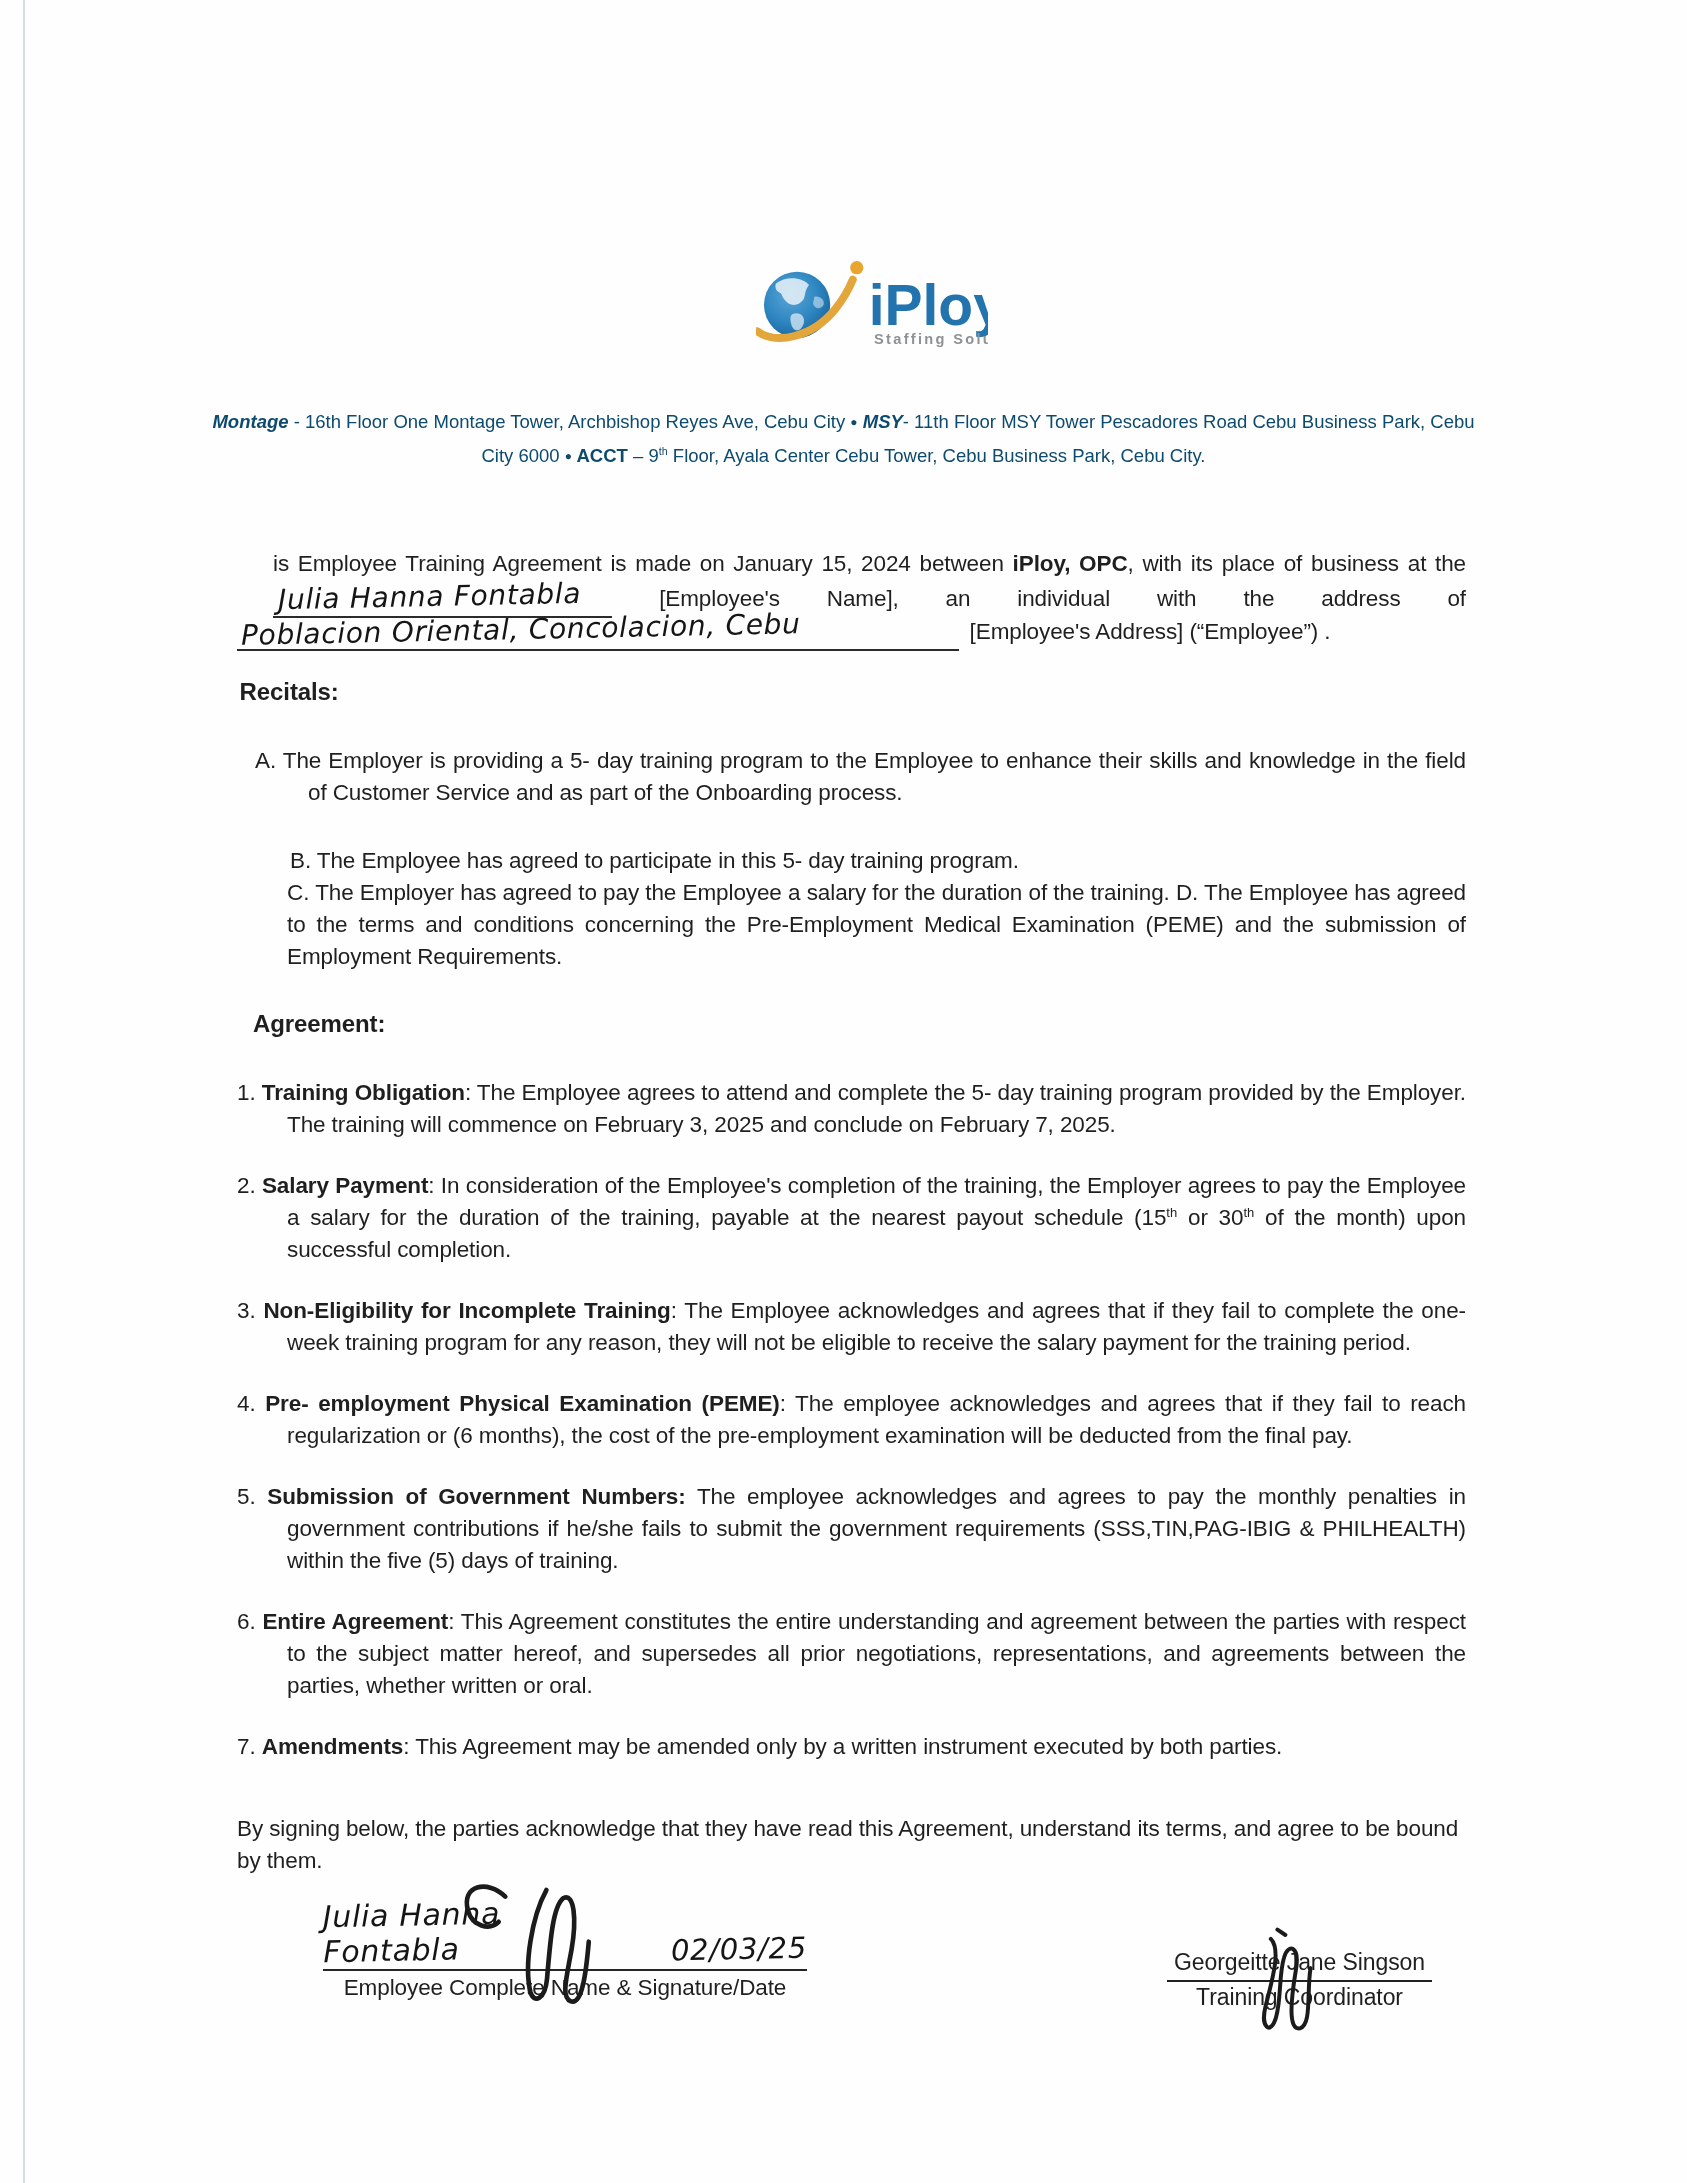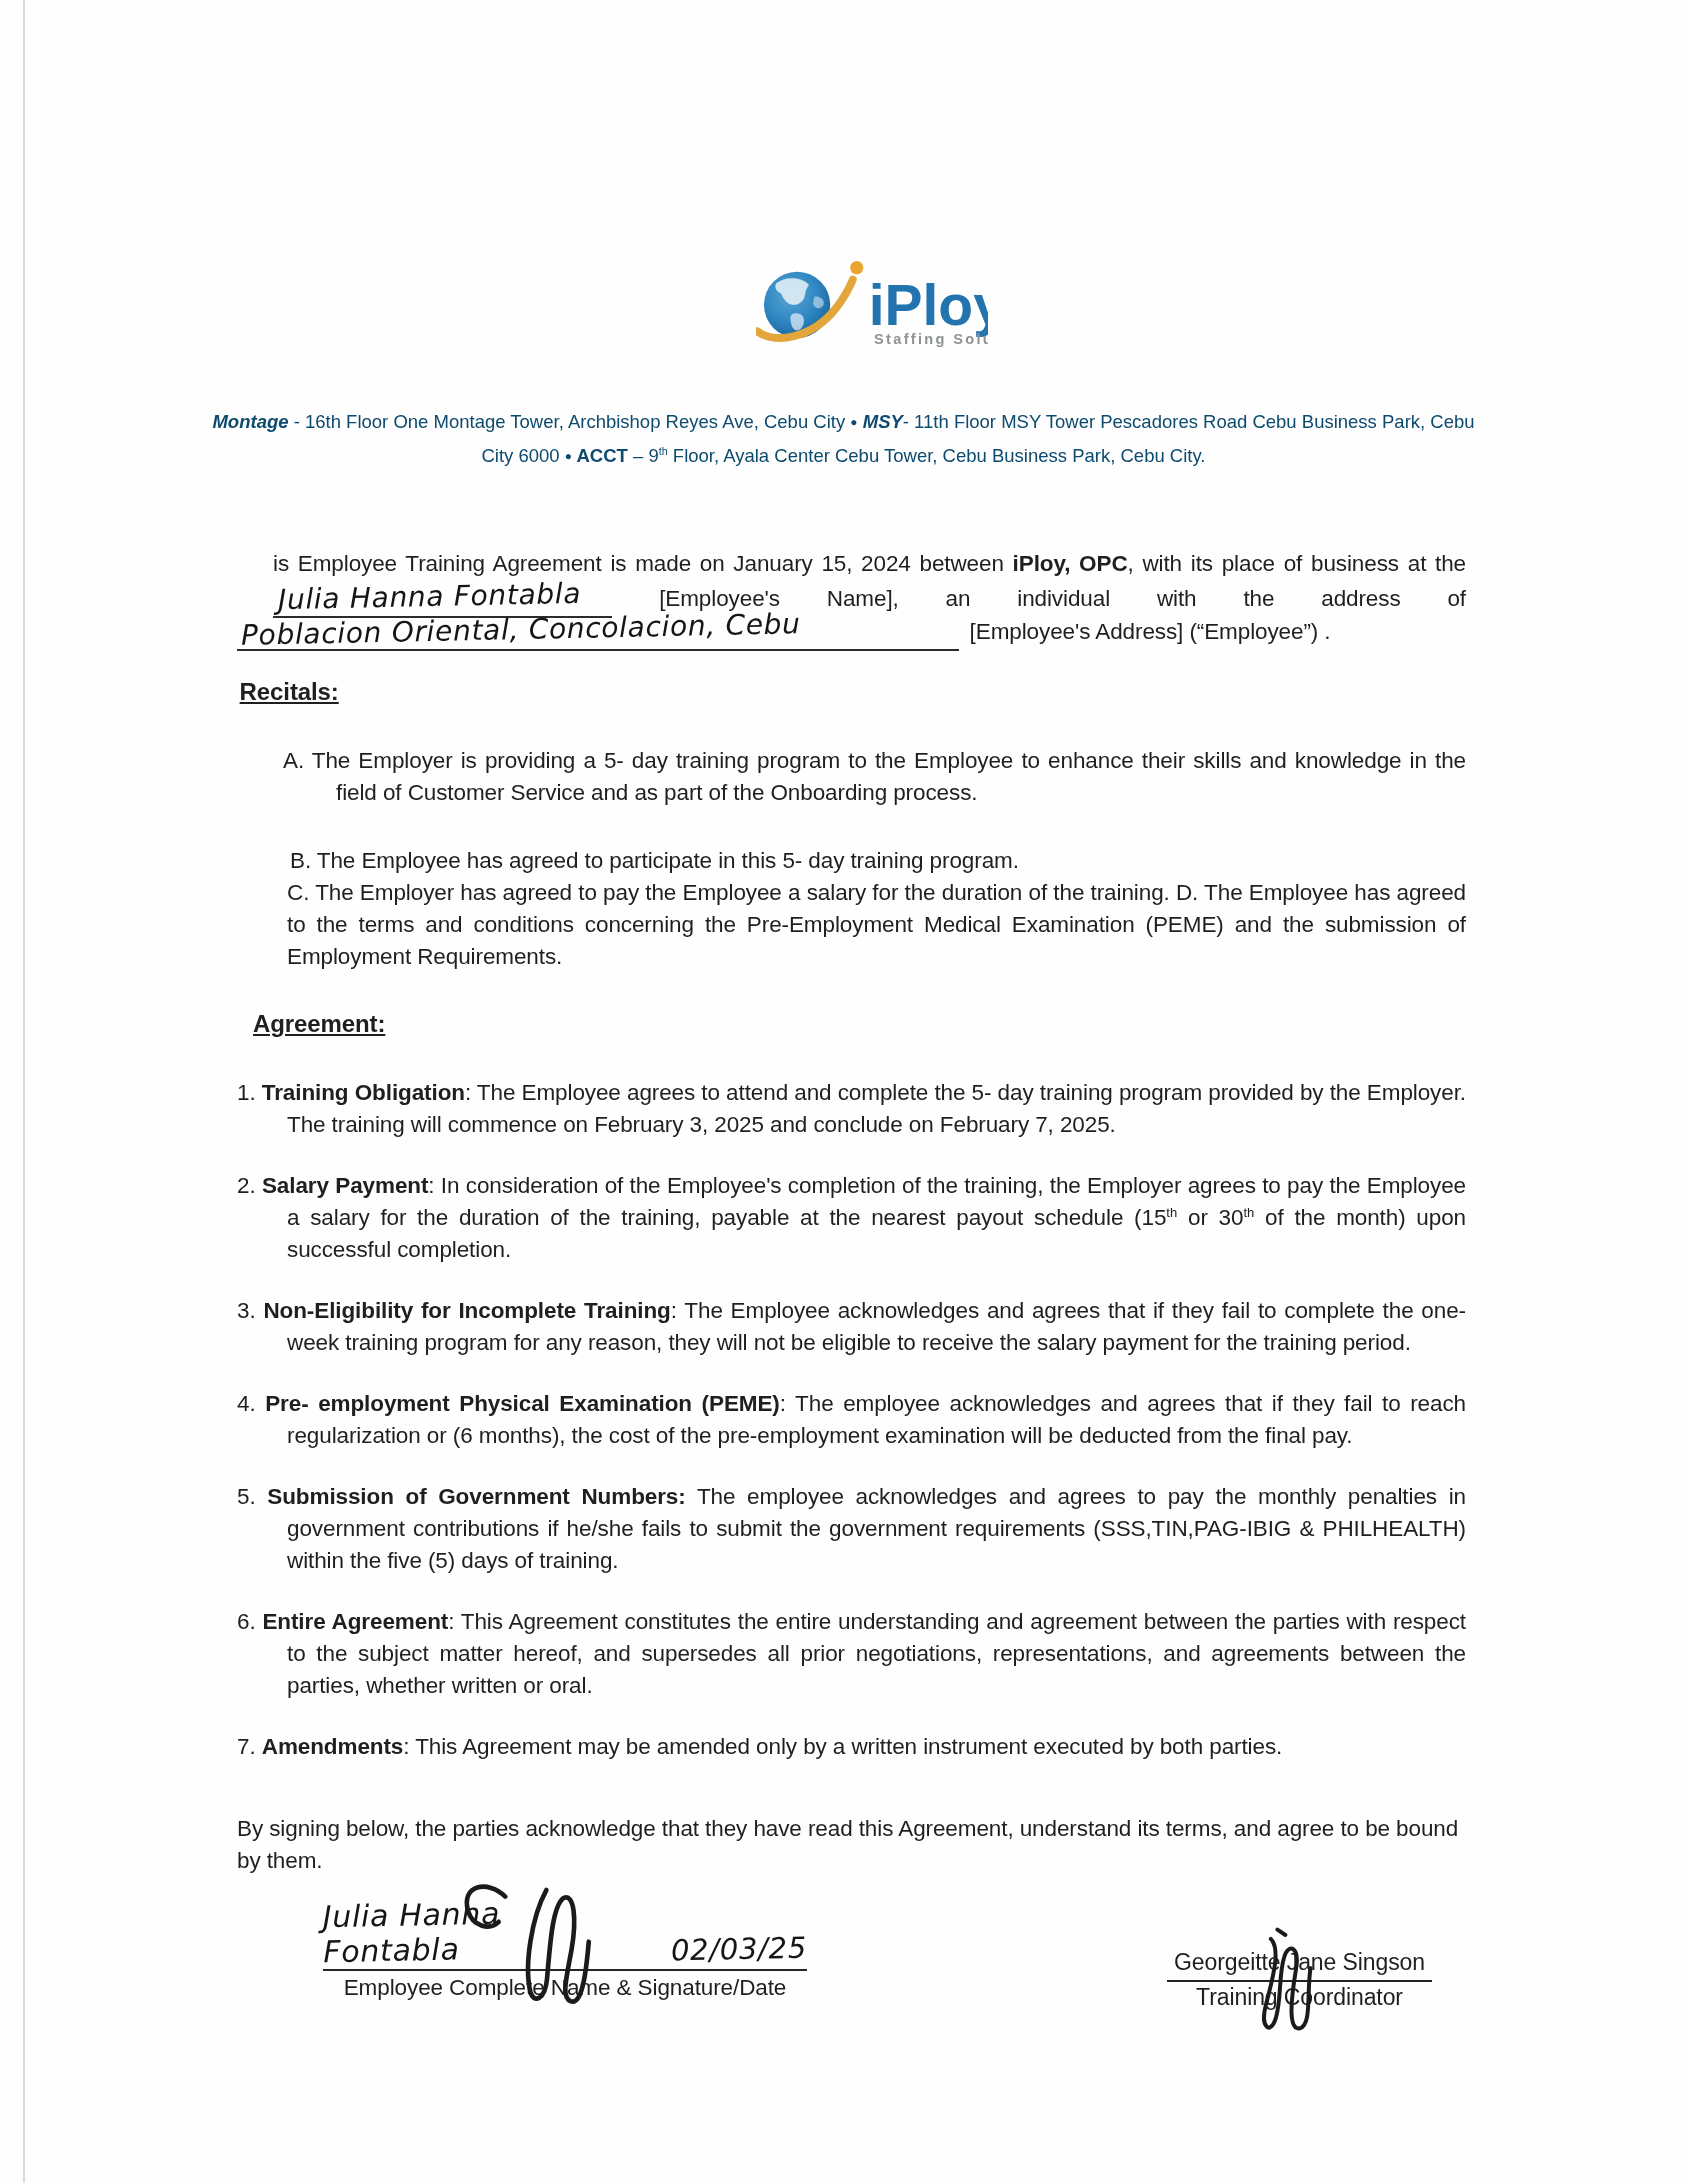--- a/index.html
+++ b/index.html
@@ -22,25 +22,25 @@
            font-size:22.5px;letter-spacing:-0.1px;line-height:32px;}
   .iline{line-height:33px;height:33px;white-space:nowrap;}
   .j{text-align:justify;text-align-last:justify;white-space:normal;margin-left:36px;}
   b{font-weight:bold;}
   .uline{border-bottom:2px solid #2b2b2b;display:inline-block;}
   .u3{width:334px;padding:0 0 1.3px 5.3px;}
   .u4{width:718px;padding:0 0 1.3px 4px;}
   .hand{font-family:"DejaVu Sans",sans-serif;font-style:italic;font-size:28px;
         letter-spacing:0.7px;display:inline-block;transform:rotate(-1.2deg);color:#151515;}
   .ml{margin-left:10.6px;text-align:center;}
-  .h{font-weight:bold;font-size:24px;line-height:33px;text-decoration:underline;}
+  .h{font-weight:bold;font-size:24px;line-height:33px;}
   .h-rec{margin:29px 0 37px 2.6px;}
   .h-agr{margin:34px 0 37px 16px;}
   .rec{text-align:justify;line-height:32px;}
-  .recA{margin-left:46px;padding-left:53px;text-indent:-53px;}
+  .recA{margin-left:18px;padding-left:53px;text-indent:-53px;}
   .recB{margin-left:53px;margin-top:36px;}
   .recC{margin-left:50px;}
   .item{text-align:justify;line-height:32px;padding-left:50px;text-indent:-50px;margin:0 0 29px;}
   .closing{margin-top:50px;line-height:32px;}
   
   .sig-emp{position:absolute;left:323px;top:1917px;width:484px;}
   .sig-line{height:49px;border-bottom:2px solid #262626;display:flex;
             align-items:flex-end;justify-content:center;gap:33px;padding-bottom:2.6px;}
   .sig-hand{font-size:30px;}
   .sig-date{font-size:29px;}

